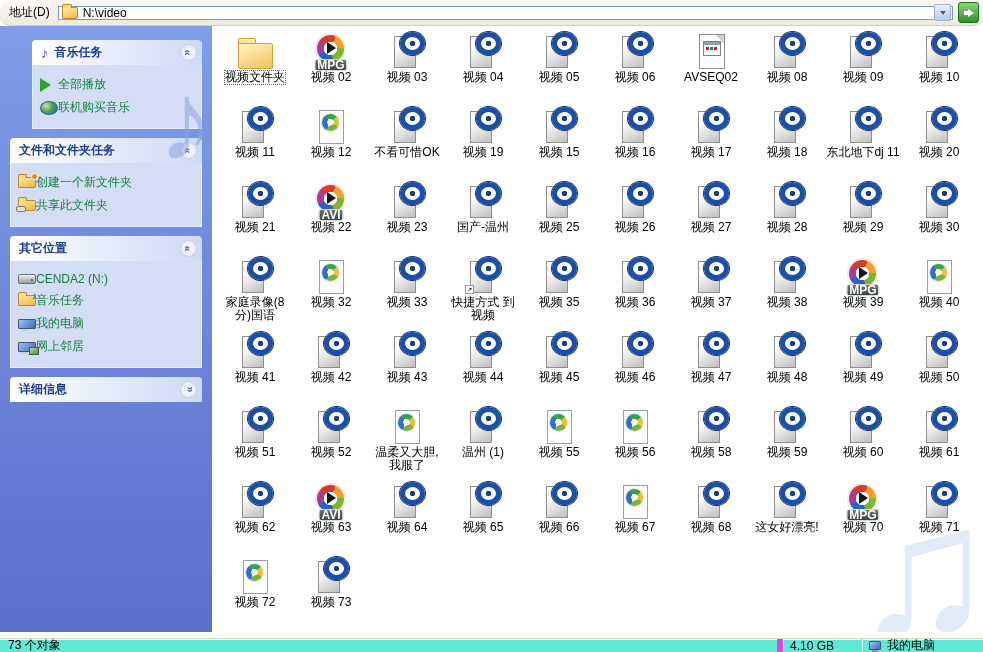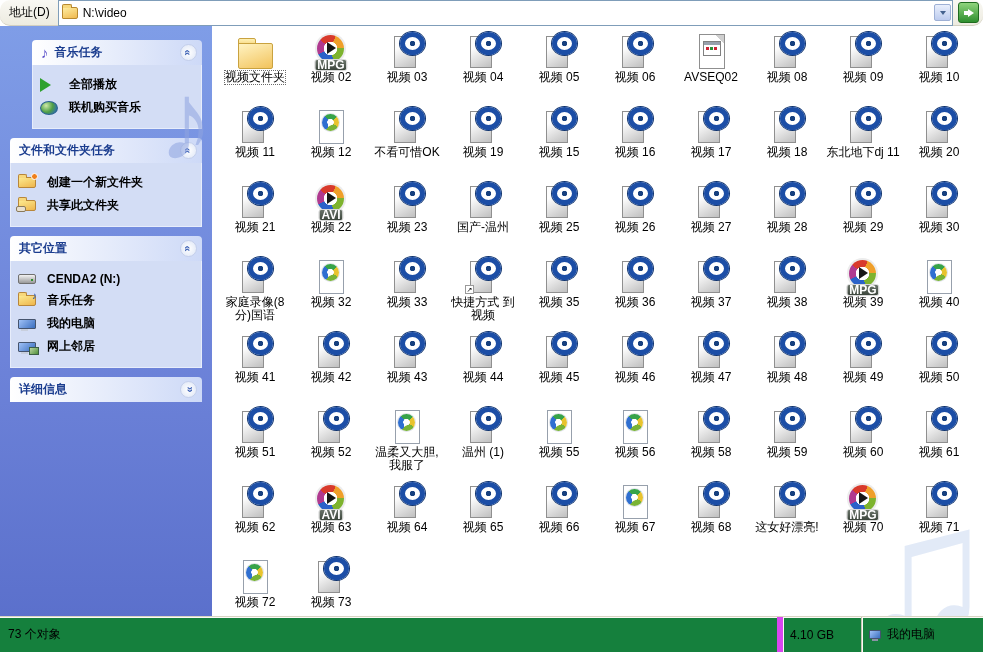--- a/index.html
+++ b/index.html
@@ -5,21 +5,21 @@
   * { margin:0; padding:0; box-sizing:border-box; }
   html,body { width:983px; height:652px; overflow:hidden;
     font-family:"Liberation Sans","DejaVu Sans",sans-serif; font-size:12px; }
   .window { position:relative; width:983px; height:652px; background:#fff; }
 
   
   .addressbar { position:absolute; left:0; top:0; width:983px; height:26px;
     background:linear-gradient(#f9f8f3,#edebe0); border-bottom:1px solid #d2cfc0;
     display:flex; align-items:center; padding:0 4px;border-radius:10px; }
   .addr-label { color:#000; margin:0 8px 0 5px; white-space:nowrap; }
-  .addr-combo { flex:1; height:26px; background:#fff; border:1px solid #7f9db9;
+  .addr-combo { flex:1; height:14px; background:#fff; border:1px solid #7f9db9;
     display:flex; align-items:center; padding-left:3px; cursor:text; }
   .mini-folder { position:relative; width:16px; height:12px; margin-right:5px;
     background:linear-gradient(160deg,#fdeca0,#f0b94f); border:1px solid #b8892f; border-radius:1px 2px 2px 1px; }
   .mini-folder::before { content:""; position:absolute; left:-1px; top:-4px; width:8px; height:3px;
     background:#f7d87c; border:1px solid #b8892f; border-bottom:none; border-radius:2px 2px 0 0; }
   .addr-text { color:#000; }
   .addr-drop { margin-left:auto; width:17px; height:17px; margin-right:1px;
     background:linear-gradient(#e9effc,#bccbee); border:1px solid #9eb0d5; border-radius:2px;
     display:flex; align-items:center; justify-content:center; cursor:pointer; }
   .addr-drop::after { content:""; width:0; height:0;
@@ -46,22 +46,22 @@
   .hd-title { font-weight:bold; color:#1b3d8f; }
   .chev { margin-left:auto; width:17px; height:17px; border-radius:50%;
     background:radial-gradient(#ffffff,#dde5f6); border:1px solid #c4cfeb;
     display:flex; align-items:center; justify-content:center;
     color:#3e62b5; font-size:11px; font-weight:bold; cursor:pointer; }
   .chev::before { content:"«"; }
   .chev-up { transform:rotate(90deg); }
   .chev-down { transform:rotate(-90deg); }
   .panel-bd { background:#d3ddf5; border:1px solid #e7edfb; border-top:none;
     padding:8px 3px 9px 5px; }
-  .task-item { display:flex; align-items:center; gap:11px; padding:3px 2px;
-    color:#000000; cursor:pointer;font-weight:bold; }
+  .task-item { display:flex; align-items:center; gap:0; padding:3px 2px;
+    color:#15803d; cursor:pointer; }
   .s-icon { width:18px; min-width:18px; height:16px; display:flex; align-items:center; justify-content:center; position:relative; }
 
   .play-icon { width:0; height:0; border-left:11px solid #2ea12e;
     border-top:7px solid transparent; border-bottom:7px solid transparent; }
   .buy-music-icon { width:14px; height:14px; border-radius:50%; border:1px solid #27618d;
     background:radial-gradient(circle at 32% 30%,#cfe9a8,#4f9e45 48%,#2d6fb0 85%); }
   .new-folder-icon,.share-folder-icon,.music-folder-icon { position:relative; width:16px; height:11px;
     background:linear-gradient(160deg,#fce98f,#eeb54b); border:1px solid #b8863a; border-radius:1px 2px 2px 1px; }
   .new-folder-icon::before,.share-folder-icon::before,.music-folder-icon::before { content:"";
     position:absolute; left:-1px; top:-4px; width:7px; height:3px; background:#f7d87c;
@@ -137,22 +137,22 @@
     border-top:6px solid transparent; border-bottom:6px solid transparent; }
 
   .dat-file-icon::before { content:""; position:absolute; left:8px; top:2px; width:24px; height:33px;
     background:linear-gradient(225deg,#cfcfcf 0 6px,#ffffff 6px); border:1px solid #8f8f8f; }
   .dat-file-icon::after { content:""; position:absolute; left:12px; top:9px; width:16px; height:13px;
     background:#fff; border:1px solid #808080; box-shadow:inset 0 3px 0 #98a0ac; }
   .dat-file-icon .play { display:block; position:absolute; left:15px; top:15px; width:3px; height:3px;
     background:#c23; border:none; box-shadow:4px 0 0 #2d8f3a,8px 0 0 #c23; z-index:2; }
 
   
-  .statusbar { position:absolute; left:0; bottom:0; width:983px; height:36px;
-    background:#15803d; border-top:1px solid #d8d4c4; box-shadow:inset 0 1px 0 #fbfaf5;
+  .statusbar { position:absolute; left:0; bottom:0; width:983px; height:14px;
+    background:#5eead4; border-top:1px solid #d8d4c4; box-shadow:inset 0 1px 0 #fbfaf5;
     display:flex; align-items:center; color:#000; }
   .sb-left { flex:1; padding-left:8px; }
   .sb-size { width:84px; align-self:stretch; display:flex; align-items:center; padding-left:7px;
     border-left:6px solid #d946ef; box-shadow:inset 1px 0 0 #fbfaf5; }
   .sb-loc { width:122px; align-self:stretch; display:flex; align-items:center; gap:6px; padding-left:7px;
     border-left:1px solid #c6c3b2; box-shadow:inset 1px 0 0 #fbfaf5; }
   .sb-comp { position:relative; width:12px; height:9px; border-radius:1px;
     background:linear-gradient(135deg,#9fc1f7,#3a6ebf); border:1px solid #45546e; }
   .sb-comp::after { content:""; position:absolute; left:2px; bottom:-3px; width:6px; height:2px; background:#8a93a5; }
 </style>

